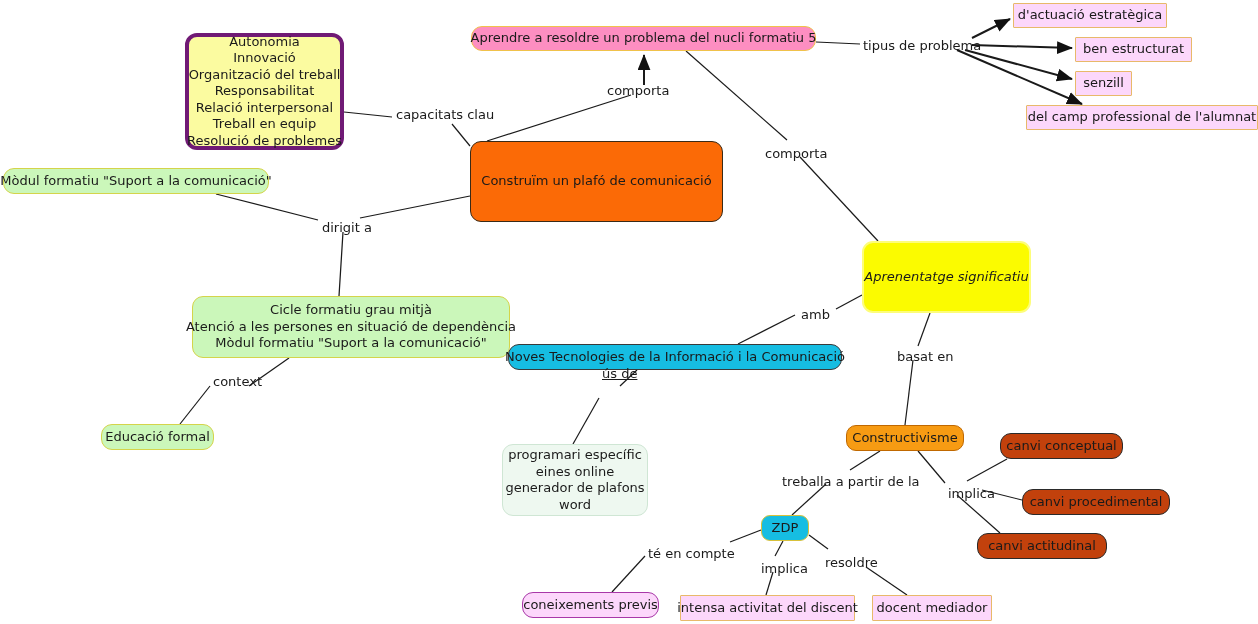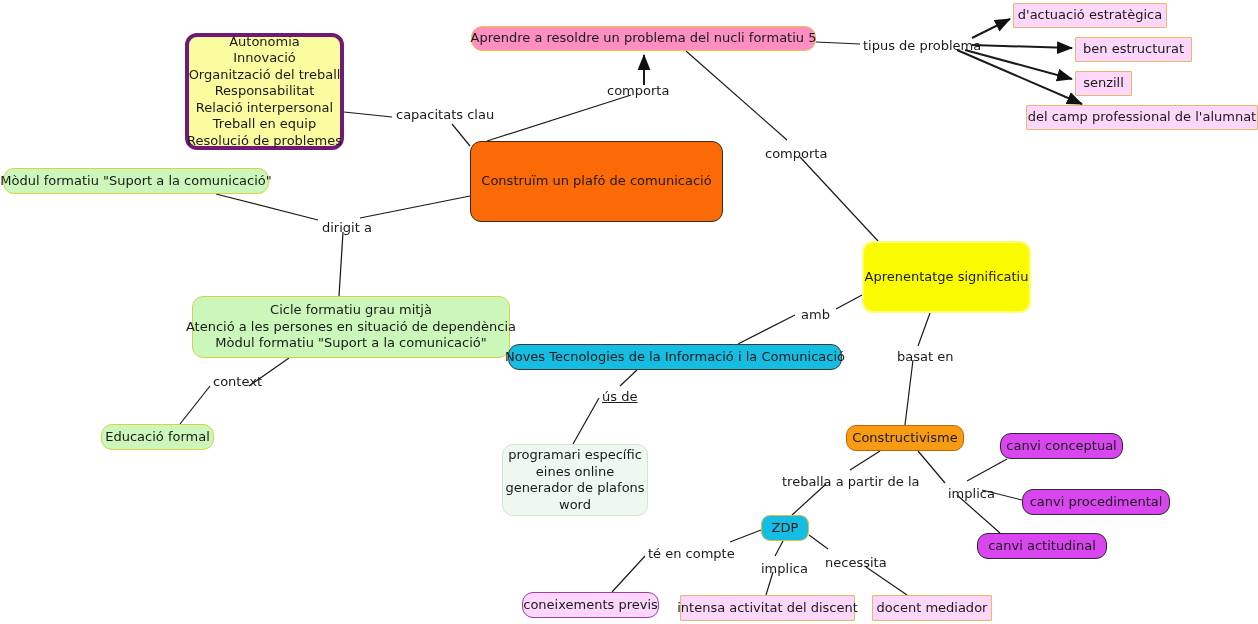--- a/index.html
+++ b/index.html
@@ -50,21 +50,21 @@
   }
   
   .n-yellow-soft { background: #fbfba0; border: 4px solid #701a75; border-radius: 12px; }
   .n-pink-hot    { background: #fd8ec1; border: 1px solid #f0c24a; border-radius: 11px; }
   .n-pink-light  { background: #fcd7fb; border: 1px solid #e8b96a; border-radius: 1px; }
   .n-pink-purple { background: #fcd7fb; border: 1px solid #a838a8; border-radius: 11px; }
   .n-orange-hot  { background: #fb6a06; border: 1px solid #3a2a16; border-radius: 11px; }
   .n-orange      { background: #f79b13; border: 1px solid #c06800; border-radius: 10px; }
   .n-green-light { background: #cbf7ba; border: 1px solid #d4d44a; border-radius: 11px; }
   .n-green-pale  { background: #eef8f0; border: 1px solid #cfe6d4; border-radius: 11px; }
-  .n-green-spring{ background: #d946ef; border: 1px solid #2a2a2a; border-radius: 11px; }
+  .n-green-spring{ background: #c2410c; border: 1px solid #2a2a2a; border-radius: 11px; }
   .n-cyan        { background: #16bde2; border: 1px solid #3a3a3a; border-radius: 11px; }
   .n-cyan-yellow { background: #16bde2; border: 1px solid #d8c13a; border-radius: 9px; }
 </style>
 </head>
 <body>
 
 <div id="canvas">
 
   <svg id="edges" viewBox="0 0 1258 624">
     <defs>
@@ -122,21 +122,21 @@
       <div class="node n-pink-light" style="left: 1013px; top: 3px; width: 154px; height: 25px;"><span>d'actuació estratègica</span></div>
       <div class="node n-pink-light" style="left: 1075px; top: 37px; width: 117px; height: 25px;"><span>ben estructurat</span></div>
       <div class="node n-pink-light" style="left: 1075px; top: 71px; width: 57px; height: 25px;"><span>senzill</span></div>
       <div class="node n-pink-light" style="left: 1026px; top: 105px; width: 232px; height: 25px;"><span>del camp professional de l'alumnat</span></div>
       <div class="node n-orange-hot" style="left: 470px; top: 141px; width: 253px; height: 81px;"><span>Construïm un plafó de comunicació</span></div>
       <div class="node n-green-light" style="left: 3px; top: 168px; width: 266px; height: 26px;"><span>Mòdul formatiu "Suport a la comunicació"</span></div>
       <div class="node n-green-light" style="left: 180px; top: 296px; width: 318px; height: 62px; margin-left: 12px;"><span>Cicle formatiu grau mitjà
 Atenció a les persones en situació de dependència
 Mòdul formatiu "Suport a la comunicació"</span></div>
       <div class="node n-green-light" style="left: 101px; top: 424px; width: 113px; height: 26px;"><span>Educació formal</span></div>
-      <div class="node n-yellow-bright" style="left: 862px; top: 241px; width: 169px; height: 72px; background: rgb(251, 251, 0); border: 2px solid rgb(253, 253, 122); border-radius: 11px;"><span>Aprenentatge significatiu</span></div>
+      <div class="node n-yellow-bright" style="left: 862px; top: 241px; width: 169px; height: 72px; background: rgb(251, 251, 0); border: 2px solid rgb(253, 253, 122); border-radius: 11px; font-style: italic;"><span>Aprenentatge significatiu</span></div>
       <div class="node n-cyan" style="left: 508px; top: 344px; width: 334px; height: 26px;"><span>Noves Tecnologies de la Informació i la Comunicació</span></div>
       <div class="node n-green-pale" style="left: 502px; top: 444px; width: 146px; height: 72px;"><span>programari específic
 eines online
 generador de plafons
 word</span></div>
       <div class="node n-orange" style="left: 846px; top: 425px; width: 118px; height: 26px;"><span>Constructivisme</span></div>
       <div class="node n-green-spring" style="left: 1000px; top: 433px; width: 123px; height: 26px;"><span>canvi conceptual</span></div>
       <div class="node n-green-spring" style="left: 1022px; top: 489px; width: 148px; height: 26px;"><span>canvi procedimental</span></div>
       <div class="node n-green-spring" style="left: 977px; top: 533px; width: 130px; height: 26px;"><span>canvi actitudinal</span></div>
       <div class="node n-cyan-yellow" style="left: 761px; top: 515px; width: 48px; height: 26px;"><span>ZDP</span></div>
@@ -146,21 +146,21 @@
     </div>
   <div id="label-layer">
       <div class="label" style="left: 396px; top: 107px;">capacitats clau</div>
       <div class="label" style="left: 607px; top: 83px;">comporta</div>
       <div class="label" style="left: 765px; top: 146px;">comporta</div>
       <div class="label" style="left: 863px; top: 38px;">tipus de problema</div>
       <div class="label" style="left: 322px; top: 220px;">dirigit a</div>
       <div class="label" style="left: 213px; top: 374px;">context</div>
       <div class="label" style="left: 801px; top: 307px;">amb</div>
       <div class="label" style="left: 897px; top: 349px;">basat en</div>
-      <div class="label" style="left: 602px; top: 389px; text-decoration: underline;">ús de</div>
+      <div class="label" style="left: 602px; top: 366px; text-decoration: underline;">ús de</div>
       <div class="label" style="left: 782px; top: 474px;">treballa a partir de la</div>
       <div class="label" style="left: 948px; top: 486px;">implica</div>
       <div class="label" style="left: 648px; top: 546px;">té en compte</div>
       <div class="label" style="left: 761px; top: 561px;">implica</div>
-      <div class="label" style="left: 825px; top: 555px;">necessita</div>
+      <div class="label" style="left: 825px; top: 555px;">resoldre</div>
     </div>
 
 </div>
 
 </body></html>

